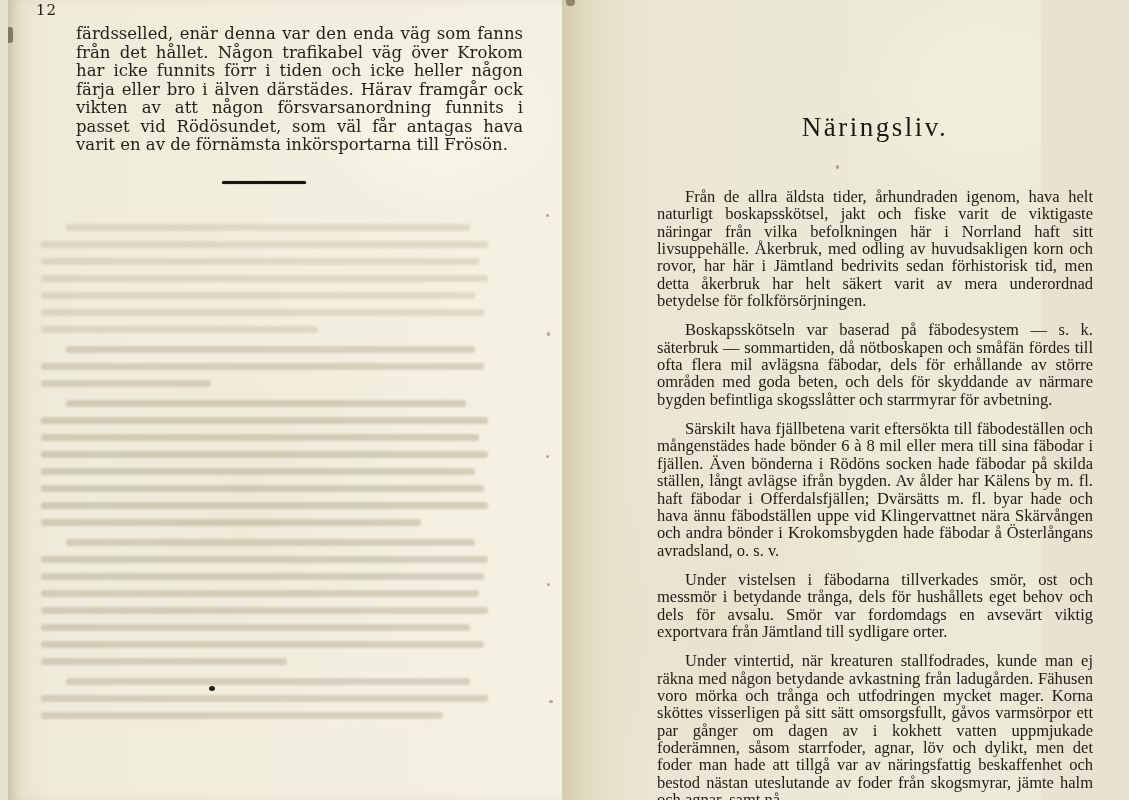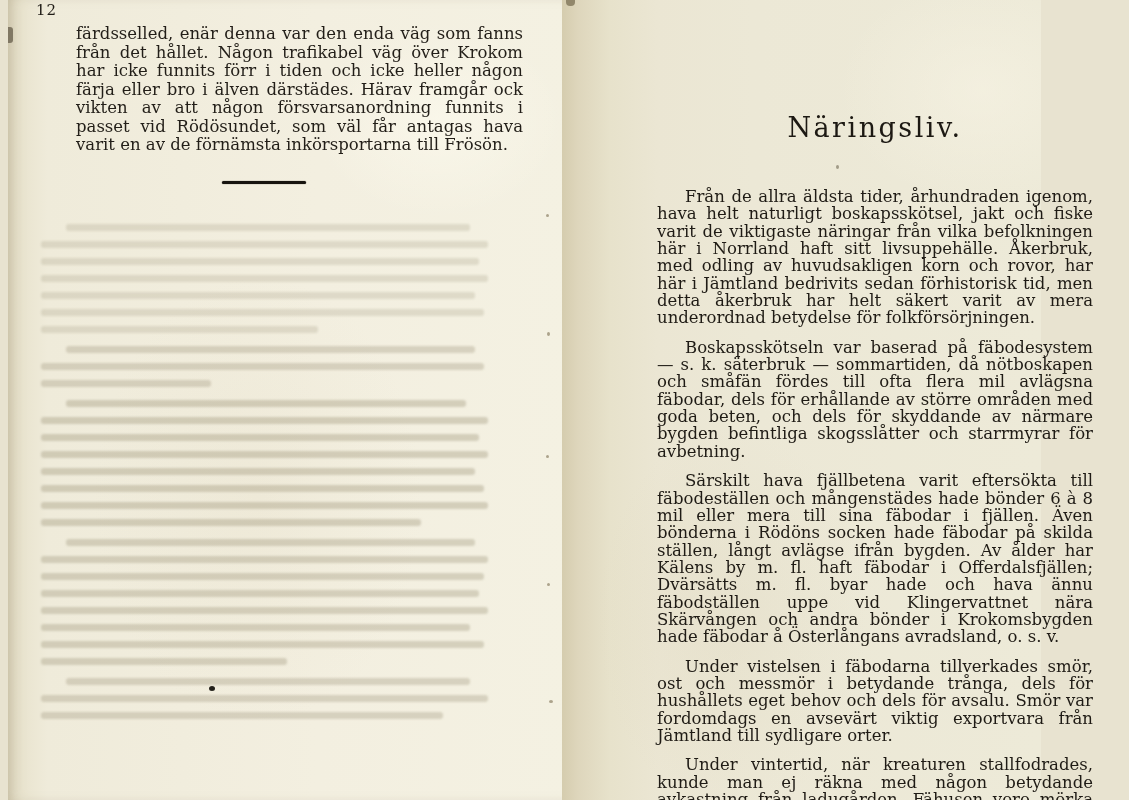--- a/index.html
+++ b/index.html
@@ -16,20 +16,21 @@
       radial-gradient(ellipse 220px 300px at 250px 500px, rgba(214,203,172,.14), transparent 75%),
       linear-gradient(90deg,#e6e0c9 0%,#efebda 7%,#f3efe0 55%,#f4f1e2 100%);
     box-shadow: inset 10px 0 16px -9px rgba(120,105,70,.40);
   }
   .page-right{
     left:562px;width:479px;
     background:
       radial-gradient(ellipse 200px 160px at 420px 90px, rgba(248,244,229,.55), transparent 72%),
       radial-gradient(ellipse 180px 260px at 170px 620px, rgba(205,193,160,.15), transparent 75%),
       linear-gradient(90deg,#d5ccae 0px,#ded6bc 16px,#e7e2cb 48px,#ebe6d3 95px,#ece8d6 40%,#edead8 100%);
+    font-family: Liberation Serif, serif;
   }
   .pagenum{position:absolute;left:28px;top:1px;font-size:15px;color:#201c16;letter-spacing:1px;}
   .lp-text{
     position:absolute;left:33px;top:25px;width:447px;
     font-size:16.5px;line-height:18.5px;text-align:justify;color:#221e18;margin-left:35px;
   }
   .divider{
     position:absolute;left:214px;top:181px;width:84px;height:3px;
     background:#17140f;border-radius:2px;
     box-shadow:0 0 1px rgba(23,20,15,.8);

